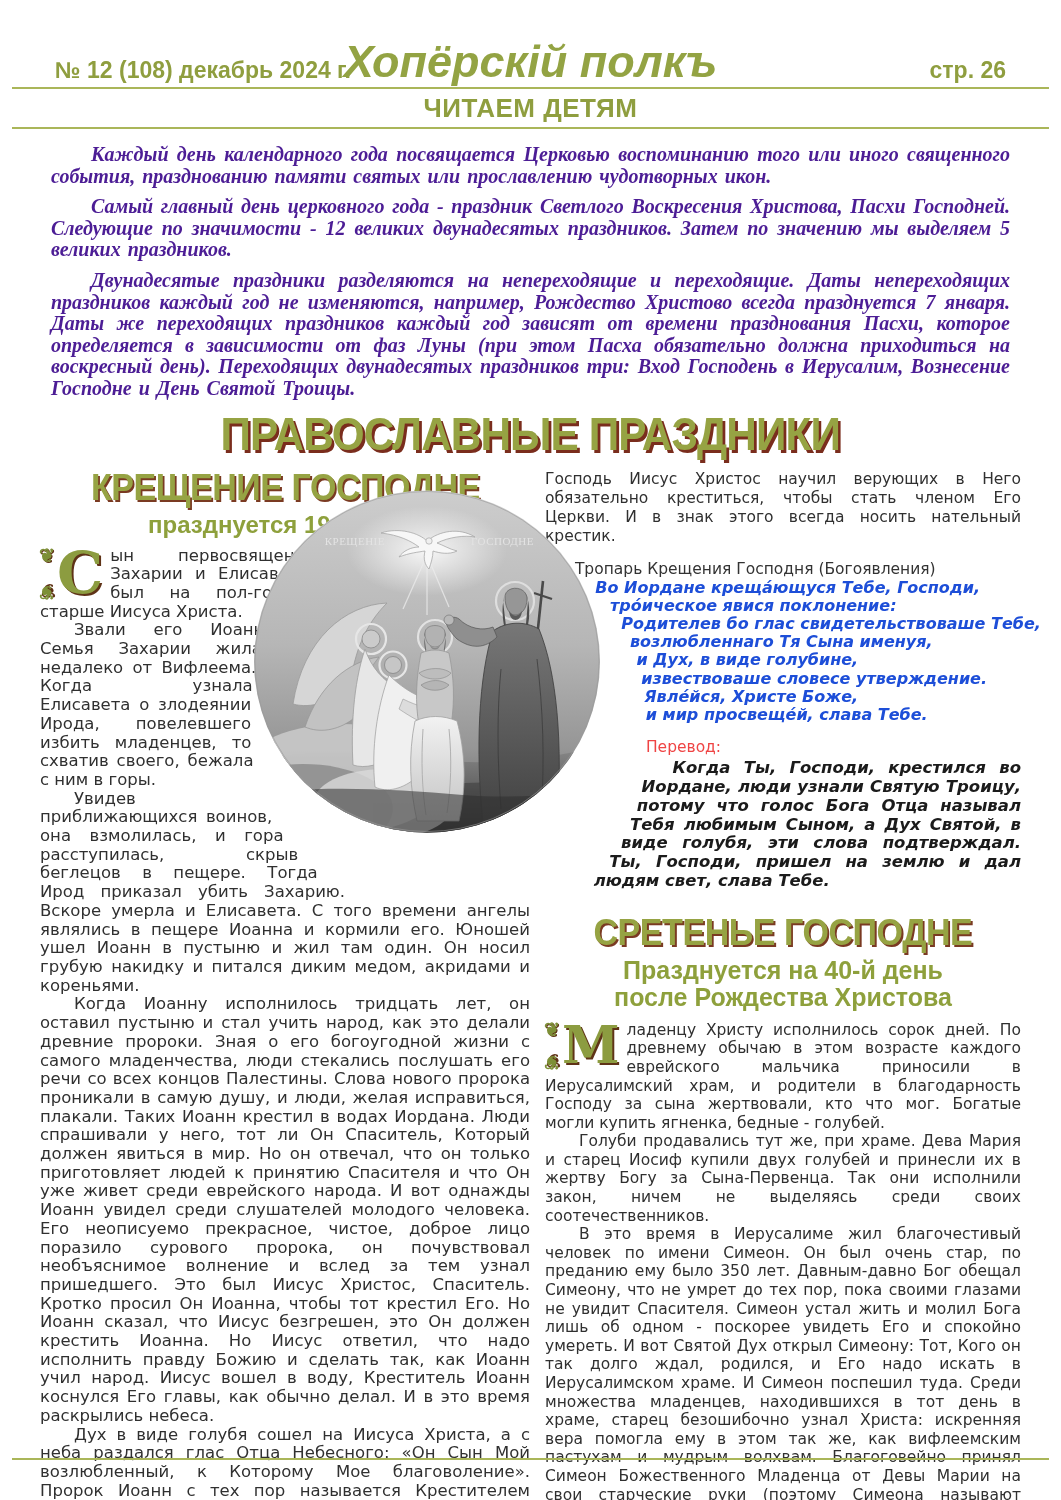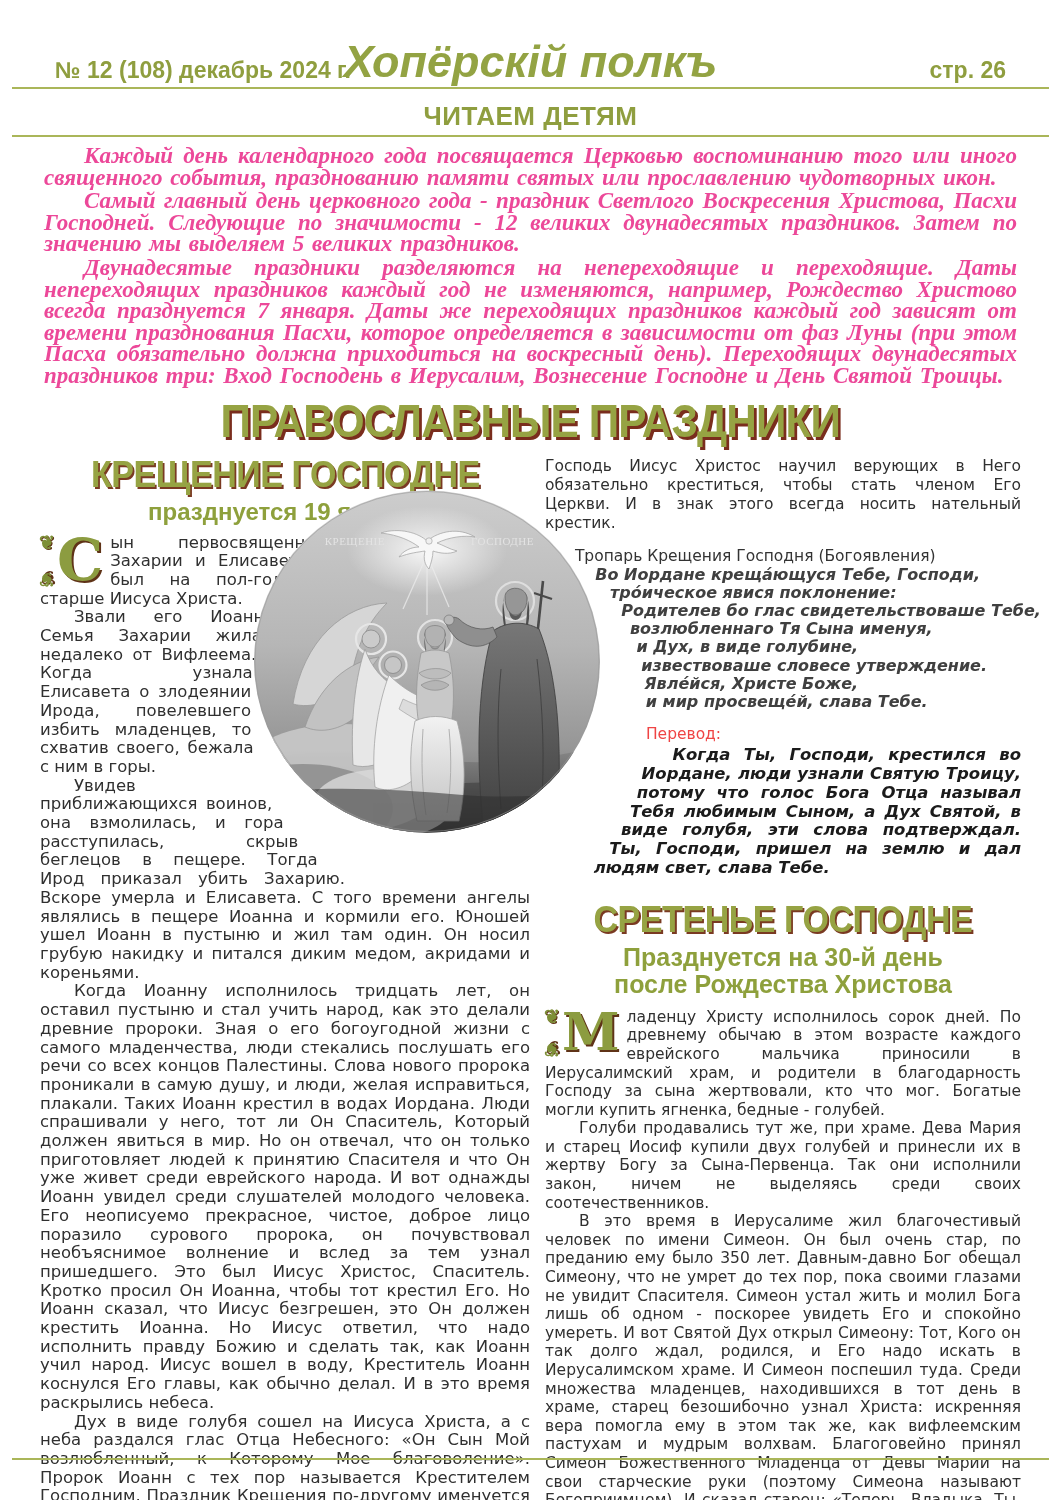--- a/index.html
+++ b/index.html
@@ -32,32 +32,32 @@
     font-size:45px;color:#93a343;
     letter-spacing:0px;
   }
   .rule{position:relative;margin:0 12px;height:0;border-top:2px solid #aab659;}
   .rule-a{margin-top:3px;}
   .section-title{
     text-align:center;
     font-family:"Liberation Sans",sans-serif;
     font-weight:bold;font-size:26px;color:#8f9e3f;
     letter-spacing:0.5px;
-    padding:12px 0 3px 0;
+    padding:4px 0 3px 0;
   }
   
   .intro{
     padding:6px 42px 0 42px;
   }
   .intro p{
-    margin:2px;
+    margin:9px;
     font-family:"Liberation Serif",serif;
     font-weight:bold;font-style:italic;
-    font-size:23px;line-height:21.6px;
-    color:#ec4899;
+    font-size:20px;line-height:21.6px;
+    color:#4c1d95;
     text-align:justify;
     text-indent:40px;
     word-spacing:2px;
   }
   
   .main-title{
     margin:10px 0 2px 0;
     text-align:center;
   }
   .main-title span{
@@ -157,21 +157,21 @@
     color:#303030;
   }
   .trop-header{
     font-size:15.5px;line-height:19px;
     color:#333;
     margin-left:28px;
   }
   .trop-line{
     font-size:16px;line-height:18.2px;
     font-weight:bold;font-style:italic;
-    color:#404040;
+    color:#1d4ed8;
     white-space:nowrap;
   }
   .trans-header{
     margin-top:14px;margin-left:8px;
     font-size:15.5px;line-height:19px;color:#ef4444;
   }
   .trans-text{
     margin:2px 0 0 0;
     font-size:16.5px;line-height:18.8px;
     font-weight:bold;font-style:italic;
@@ -245,21 +245,21 @@
         <div class="trop-line">и Дух, в виде голубине,</div>
         <div class="trop-line">извествоваше словесе утверждение.</div>
         <div class="trop-line">Явле́йся, Христе Боже,</div>
         <div class="trop-line">и мир просвеще́й, слава Тебе.</div>
       </div>
       <div class="trans-header">Перевод:</div>
       <p class="trans-text">Когда Ты, Господи, крестился во Иордане, люди узнали Святую Троицу, потому что голос Бога Отца называл Тебя любимым Сыном, а Дух Святой, в виде голубя, эти слова подтверждал. Ты, Господи, пришел на землю и дал людям свет, слава Тебе.</p>
 
       <h2 class="article-title title-sretenie clearfix"><span>СРЕТЕНЬЕ ГОСПОДНЕ</span></h2>
       <div class="article-subtitle sret-sub">
-        <div>Празднуется на 30-й день</div>
+        <div>Празднуется на 40-й день</div>
         <div>после Рождества Христова</div>
       </div>
       <div class="body-text clearfix">
         <p class="opening"><span class="dropcap dropcap-m">М</span><span>ладенцу Христу исполнилось сорок дней. По древнему обычаю в этом возрасте каждого еврейского мальчика приносили в Иерусалимский храм, и родители в благодарность Господу за сына жертвовали, кто что мог. Богатые могли купить ягненка, бедные - голубей.</span></p>
         <p>Голуби продавались тут же, при храме. Дева Мария и старец Иосиф купили двух голубей и принесли их в жертву Богу за Сына-Первенца. Так они исполнили закон, ничем не выделяясь среди своих соотечественников.</p>
         <p>В это время в Иерусалиме жил благочестивый человек по имени Симеон. Он был очень стар, по преданию ему было 350 лет. Давным-давно Бог обещал Симеону, что не умрет до тех пор, пока своими глазами не увидит Спасителя. Симеон устал жить и молил Бога лишь об одном - поскорее увидеть Его и спокойно умереть. И вот Святой Дух открыл Симеону: Тот, Кого он так долго ждал, родился, и Его надо искать в Иерусалимском храме. И Симеон поспешил туда. Среди множества младенцев, находившихся в тот день в храме, старец безошибочно узнал Христа: искренняя вера помогла ему в этом так же, как вифлеемским пастухам и мудрым волхвам. Благоговейно принял Симеон Божественного Младенца от Девы Марии на свои старческие руки (поэтому Симеона называют Богоприимцем). И сказал старец: «Теперь, Владыка, Ты, по Своему обещанию, дашь мне умереть с миром, потому что своими глазами увидел я Спасителя, Которого Ты послал всем людям!» Жила в Иерусалиме старая женщина по имени Анна, кроткая и благочестивая.</p>
       </div>
     </div>
   </div>
 

